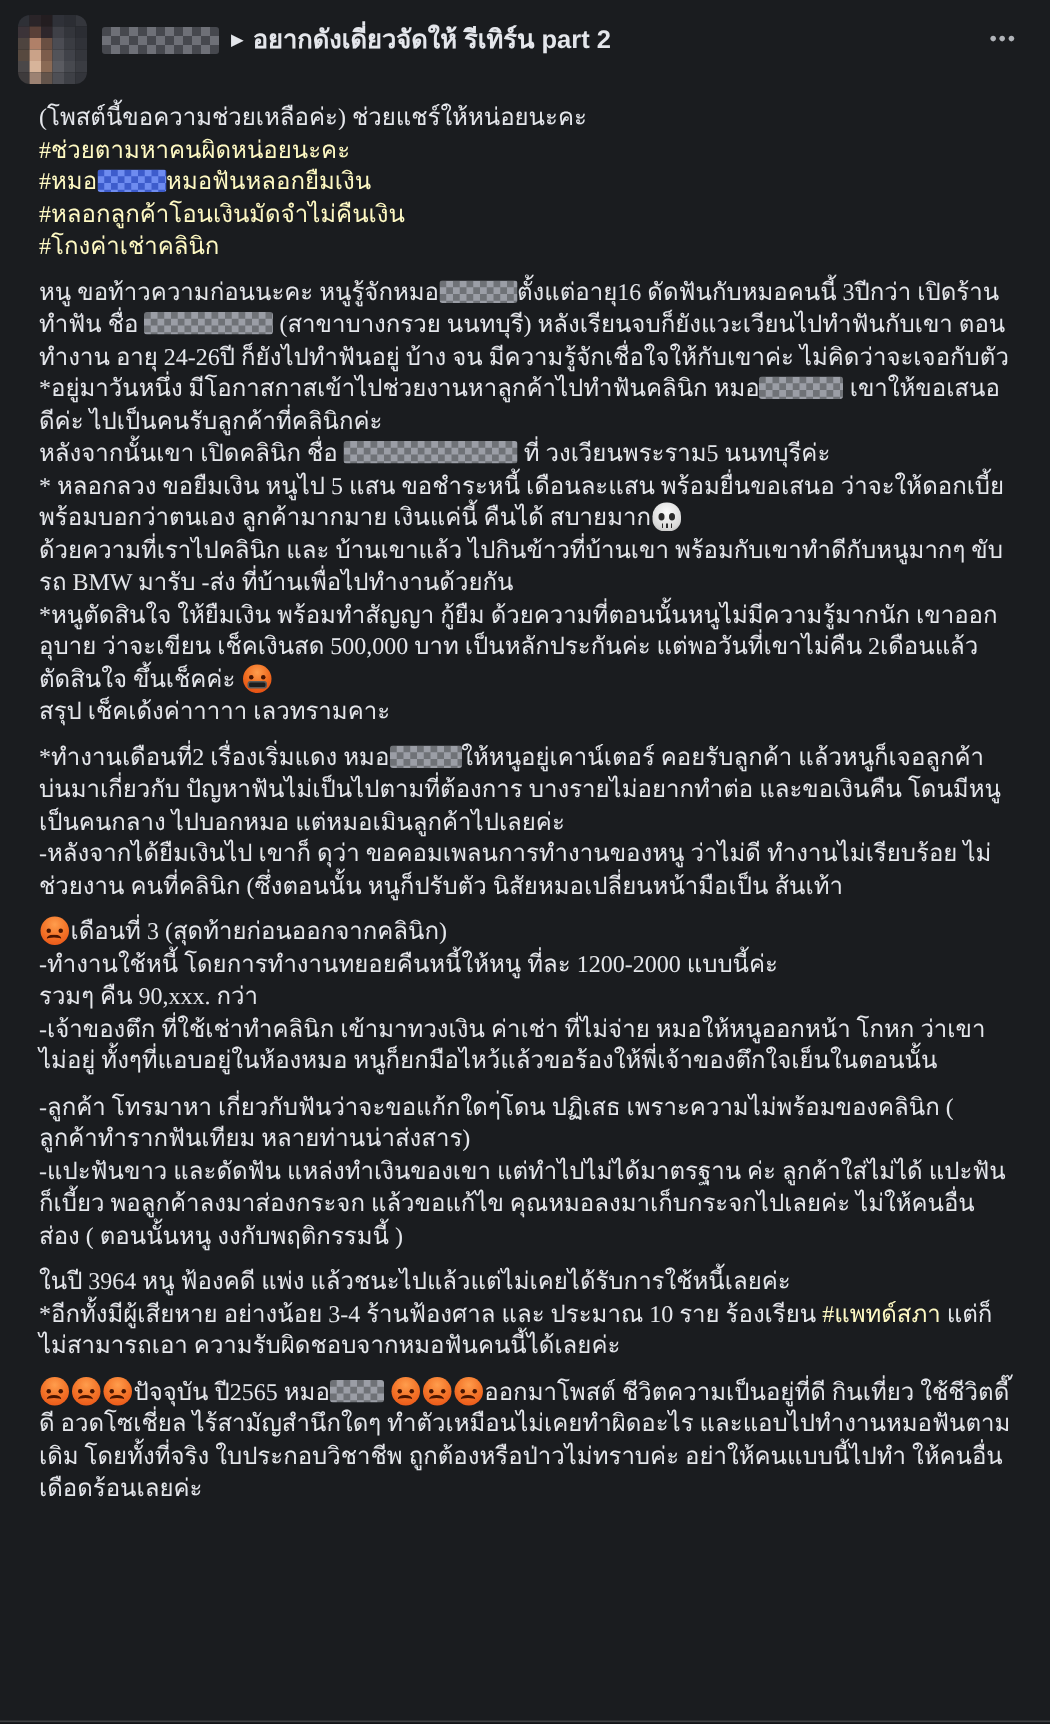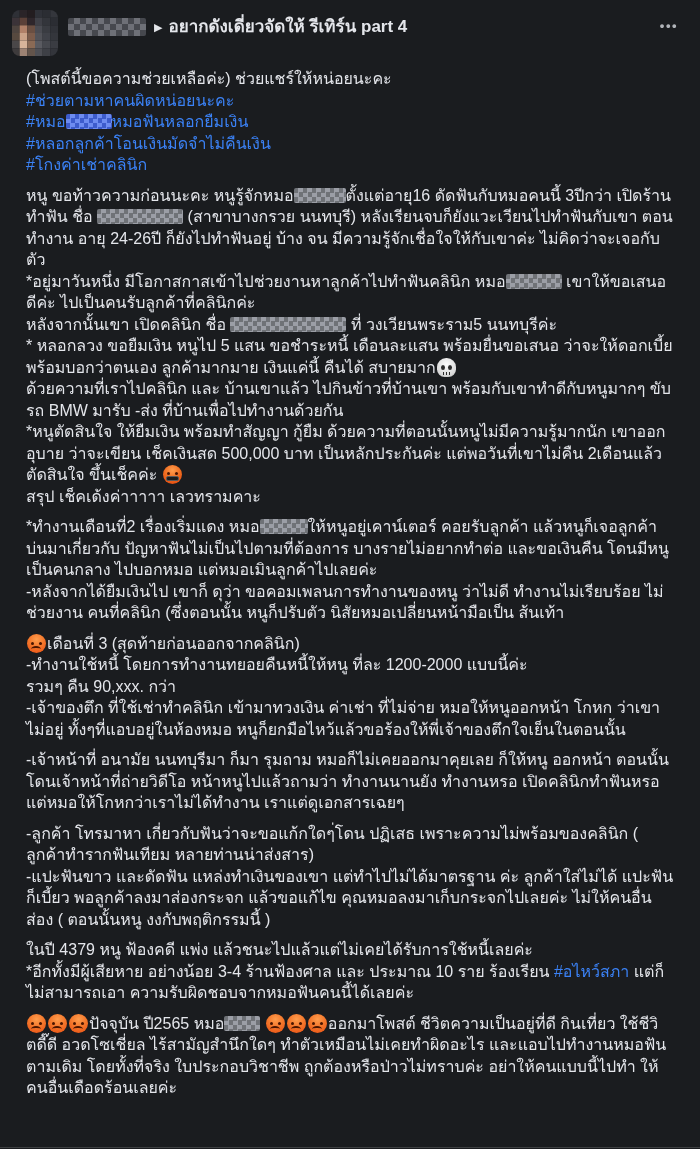--- a/index.html
+++ b/index.html
@@ -42,23 +42,23 @@
   .more-btn{
     margin-left:auto;margin-top:6px;
     color:#b0b3b8;font-size:13px;letter-spacing:1.5px;font-weight:bold;
     padding:4px 6px;border-radius:6px;cursor:pointer;user-select:none;
   }
   
   .post-body{
     padding:4px 26px 0 26px;
     font-size:16px;line-height:21.5px;
   }
-  .post-par{margin:0 0 9px 0;}
+  .post-par{margin:0 0 9px 0;font-family:Liberation Serif, serif;}
   .post-par:last-child{margin-bottom:0;}
-  .hashtag{color:#3b82f6;cursor:pointer;}
+  .hashtag{color:#fef9c3;cursor:pointer;}
   .redact{
     display:inline-block;height:15px;border-radius:2px;vertical-align:-2px;
   }
   .redact.gray{background:repeating-conic-gradient(#9b9ea6 0% 25%, #6f7277 0% 50%) 0 0/9px 9px;}
   .redact.blue{background:repeating-conic-gradient(#6e8cf0 0% 25%, #3d5ccc 0% 50%) 0 0/9px 9px;}
   
   .emoji{
     display:inline-block;width:19px;height:19px;border-radius:50%;
     vertical-align:-4px;margin:0 1px;position:relative;
   }
@@ -139,30 +139,29 @@
           <rect x="1" y="5" width="1" height="1" fill="#9c8273"></rect>
           <rect x="2" y="5" width="1" height="1" fill="#63544b"></rect>
           <rect x="3" y="5" width="1" height="1" fill="#4e4f55"></rect>
           <rect x="4" y="5" width="1" height="1" fill="#3e4046"></rect>
           <rect x="5" y="5" width="1" height="1" fill="#33353b"></rect>
       </svg>
     </div>
     <div class="header-mid">
       <span class="author-redact"></span>
       <span class="group-arrow">▶</span>
-      <span class="group-title">อยากดังเดี่ยวจัดให้ รีเทิร์น part 4</span>
+      <span class="group-title">อยากดังเดี่ยวจัดให้ รีเทิร์น part 2</span>
     </div>
     <div class="more-btn">•••</div>
   </div>
 
   <div class="post-body" id="post-body">
       <p class="post-par"><span>(โพสต์นี้ขอความช่วยเหลือค่ะ) ช่วยแชร์ให้หน่อยนะคะ</span><br><span class="hashtag">#ช่วยตามหาคนผิดหน่อยนะคะ</span><br><span class="hashtag">#หมอ</span><span class="redact blue" style="width: 46px;"></span><span class="hashtag">หมอฟันหลอกยืมเงิน</span><br><span class="hashtag">#หลอกลูกค้าโอนเงินมัดจำไม่คืนเงิน</span><br><span class="hashtag">#โกงค่าเช่าคลินิก</span></p>
       <p class="post-par"><span>หนู ขอท้าวความก่อนนะคะ หนูรู้จักหมอ</span><span class="redact gray" style="width: 52px;"></span><span>ตั้งแต่อายุ16 ดัดฟันกับหมอคนนี้ 3ปีกว่า เปิดร้านทำฟัน ชื่อ </span><span class="redact gray" style="width: 86px;"></span><span> (สาขาบางกรวย นนทบุรี) หลังเรียนจบก็ยังแวะเวียนไปทำฟันกับเขา ตอนทำงาน อายุ 24-26ปี ก็ยังไปทำฟันอยู่ บ้าง จน มีความรู้จักเชื่อใจให้กับเขาค่ะ ไม่คิดว่าจะเจอกับตัว</span><br><span>*อยู่มาวันหนึ่ง มีโอกาสกาสเข้าไปช่วยงานหาลูกค้าไปทำฟันคลินิก หมอ</span><span class="redact gray" style="width: 56px;"></span><span> เขาให้ขอเสนอดีค่ะ ไปเป็นคนรับลูกค้าที่คลินิกค่ะ</span><br><span>หลังจากนั้นเขา เปิดคลินิก ชื่อ </span><span class="redact gray" style="width: 116px;"></span><span> ที่ วงเวียนพระราม5 นนทบุรีค่ะ</span><br><span>* หลอกลวง ขอยืมเงิน หนูไป 5 แสน ขอชำระหนี้ เดือนละแสน พร้อมยื่นขอเสนอ ว่าจะให้ดอกเบี้ย พร้อมบอกว่าตนเอง ลูกค้ามากมาย เงินแค่นี้ คืนได้ สบายมาก</span><span class="emoji skull"></span><br><span>ด้วยความที่เราไปคลินิก และ บ้านเขาแล้ว ไปกินข้าวที่บ้านเขา พร้อมกับเขาทำดีกับหนูมากๆ ขับรถ BMW มารับ -ส่ง ที่บ้านเพื่อไปทำงานด้วยกัน</span><br><span>*หนูตัดสินใจ ให้ยืมเงิน พร้อมทำสัญญา กู้ยืม ด้วยความที่ตอนนั้นหนูไม่มีความรู้มากนัก เขาออกอุบาย ว่าจะเขียน เช็คเงินสด 500,000 บาท เป็นหลักประกันค่ะ แต่พอวันที่เขาไม่คืน 2เดือนแล้ว ตัดสินใจ ขึ้นเช็คค่ะ </span><span class="emoji cursing"></span><br><span>สรุป เช็คเด้งค่าาาาา    เลวทรามคาะ</span></p>
       <p class="post-par"><span>*ทำงานเดือนที่2 เรื่องเริ่มแดง หมอ</span><span class="redact gray" style="width: 48px;"></span><span>ให้หนูอยู่เคาน์เตอร์ คอยรับลูกค้า แล้วหนูก็เจอลูกค้า บ่นมาเกี่ยวกับ ปัญหาฟันไม่เป็นไปตามที่ต้องการ บางรายไม่อยากทำต่อ และขอเงินคืน โดนมีหนูเป็นคนกลาง ไปบอกหมอ แต่หมอเมินลูกค้าไปเลยค่ะ</span><br><span>-หลังจากได้ยืมเงินไป เขาก็ ดุว่า ขอคอมเพลนการทำงานของหนู ว่าไม่ดี ทำงานไม่เรียบร้อย ไม่ช่วยงาน คนที่คลินิก (ซึ่งตอนนั้น หนูก็ปรับตัว นิสัยหมอเปลี่ยนหน้ามือเป็น ส้นเท้า</span></p>
       <p class="post-par"><span class="emoji angry"></span><span>เดือนที่ 3 (สุดท้ายก่อนออกจากคลินิก)</span><br><span>-ทำงานใช้หนี้ โดยการทำงานทยอยคืนหนี้ให้หนู ที่ละ 1200-2000 แบบนี้ค่ะ</span><br><span>รวมๆ คืน 90,xxx. กว่า</span><br><span>-เจ้าของตึก ที่ใช้เช่าทำคลินิก เข้ามาทวงเงิน ค่าเช่า ที่ไม่จ่าย หมอให้หนูออกหน้า โกหก ว่าเขาไม่อยู่ ทั้งๆที่แอบอยู่ในห้องหมอ หนูก็ยกมือไหว้แล้วขอร้องให้พี่เจ้าของตึกใจเย็นในตอนนั้น</span></p>
-      <p class="post-par"><span>-เจ้าหน้าที่ อนามัย นนทบุรีมา ก็มา รุมถาม หมอก็ไม่เคยออกมาคุยเลย ก็ให้หนู ออกหน้า ตอนนั้นโดนเจ้าหน้าที่ถ่ายวิดีโอ หน้าหนูไปแล้วถามว่า ทำงานนานยัง ทำงานหรอ เปิดคลินิกทำฟันหรอ แต่หมอให้โกหกว่าเราไม่ได้ทำงาน เราแต่ดูเอกสารเฉยๆ</span></p>
       <p class="post-par"><span>-ลูกค้า โทรมาหา เกี่ยวกับฟันว่าจะขอแก้กใดๆ่โดน ปฏิเสธ เพราะความไม่พร้อมของคลินิก ( ลูกค้าทำรากฟันเทียม หลายท่านน่าส่งสาร)</span><br><span>-แปะฟันขาว และดัดฟัน แหล่งทำเงินของเขา แต่ทำไปไม่ได้มาตรฐาน ค่ะ ลูกค้าใส่ไม่ได้ แปะฟันก็เบี้ยว พอลูกค้าลงมาส่องกระจก แล้วขอแก้ไข คุณหมอลงมาเก็บกระจกไปเลยค่ะ ไม่ให้คนอื่นส่อง ( ตอนนั้นหนู งงกับพฤติกรรมนี้ )</span></p>
-      <p class="post-par"><span>ในปี 4379 หนู ฟ้องคดี แพ่ง แล้วชนะไปแล้วแต่ไม่เคยได้รับการใช้หนี้เลยค่ะ</span><br><span>*อีกทั้งมีผู้เสียหาย อย่างน้อย 3-4 ร้านฟ้องศาล และ ประมาณ 10 ราย ร้องเรียน </span><span class="hashtag">#อไหว์สภา</span><span> แต่ก็ไม่สามารถเอา ความรับผิดชอบจากหมอฟันคนนี้ได้เลยค่ะ</span></p>
+      <p class="post-par"><span>ในปี 3964 หนู ฟ้องคดี แพ่ง แล้วชนะไปแล้วแต่ไม่เคยได้รับการใช้หนี้เลยค่ะ</span><br><span>*อีกทั้งมีผู้เสียหาย อย่างน้อย 3-4 ร้านฟ้องศาล และ ประมาณ 10 ราย ร้องเรียน </span><span class="hashtag">#แพทด์สภา</span><span> แต่ก็ไม่สามารถเอา ความรับผิดชอบจากหมอฟันคนนี้ได้เลยค่ะ</span></p>
       <p class="post-par"><span class="emoji angry"></span><span class="emoji angry"></span><span class="emoji angry"></span><span>ปัจจุบัน ปี2565 หมอ</span><span class="redact gray" style="width: 36px;"></span><span> </span><span class="emoji angry"></span><span class="emoji angry"></span><span class="emoji angry"></span><span>ออกมาโพสต์ ชีวิตความเป็นอยู่ที่ดี กินเที่ยว ใช้ชีวิตดี๊ดี อวดโซเชี่ยล ไร้สามัญสำนึกใดๆ ทำตัวเหมือนไม่เคยทำผิดอะไร และแอบไปทำงานหมอฟันตามเดิม โดยทั้งที่จริง ใบประกอบวิชาชีพ ถูกต้องหรือป่าวไม่ทราบค่ะ อย่าให้คนแบบนี้ไปทำ ให้คนอื่นเดือดร้อนเลยค่ะ</span><br><br><br><br><br></p>
     </div>
 
   <div class="post-divider"></div>
 </div>
 
 </body></html>

